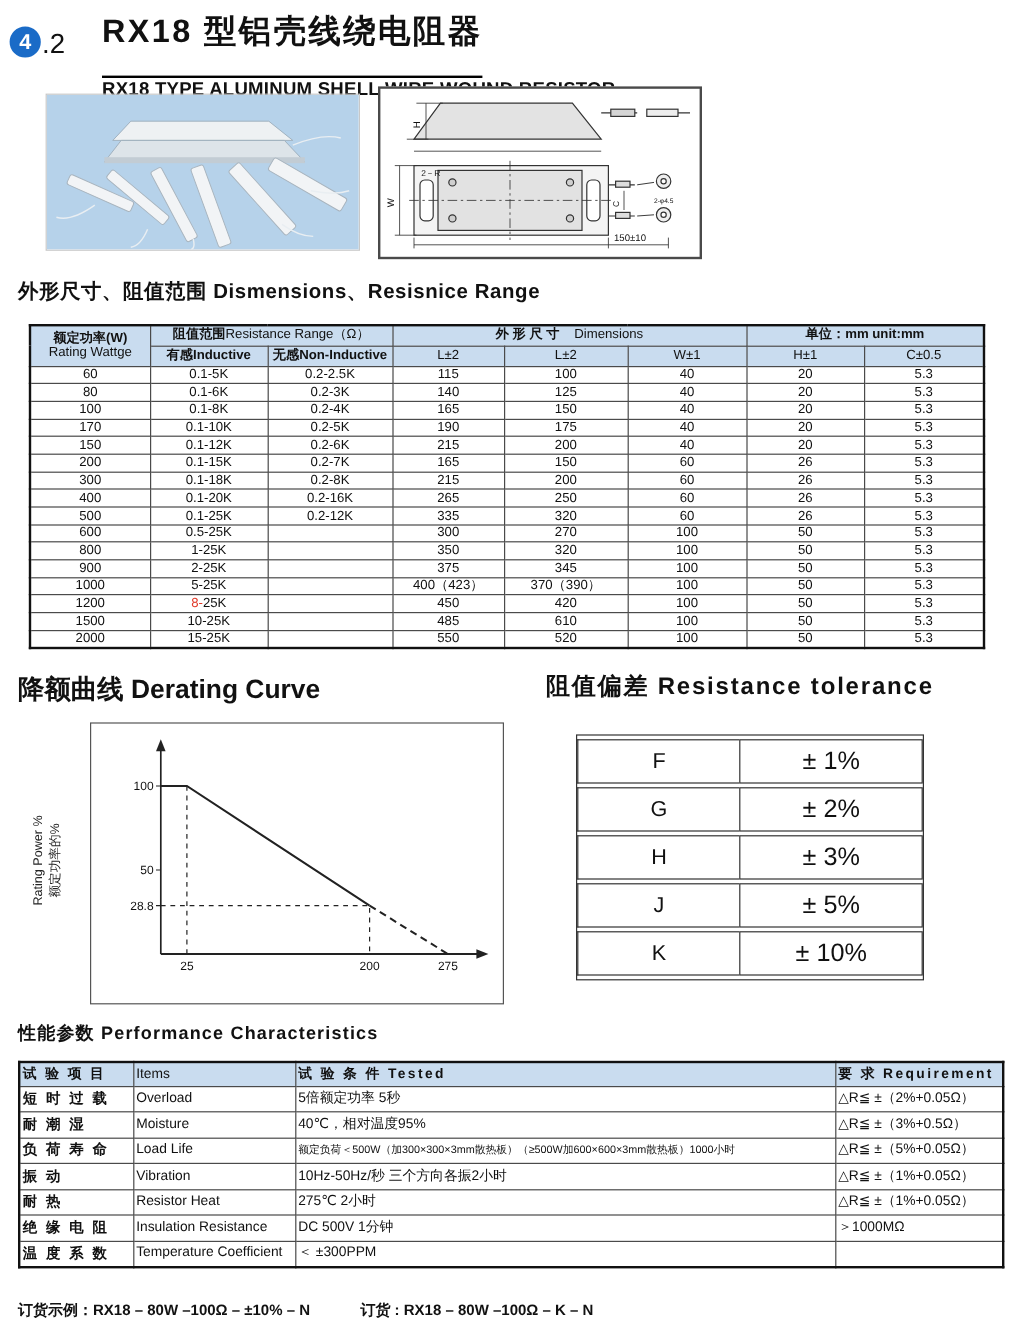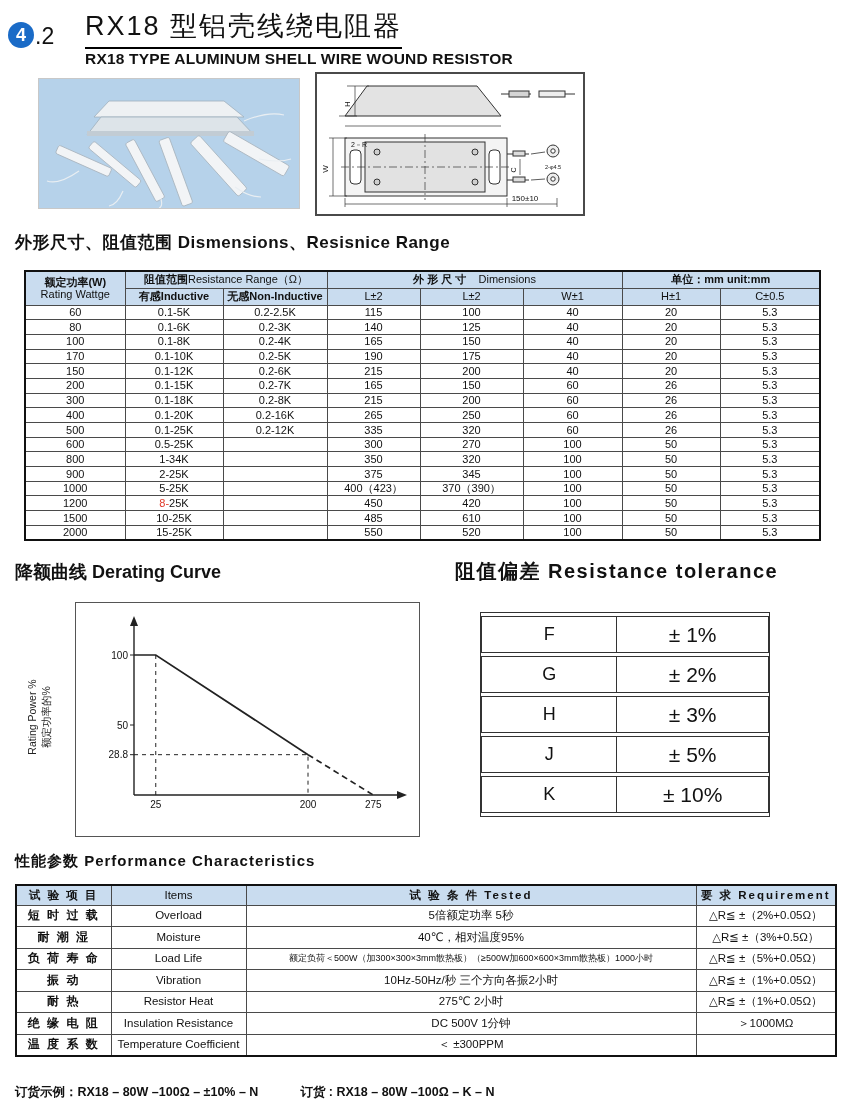--- a/index.html
+++ b/index.html
@@ -6,31 +6,31 @@
   html,body{background:#fff}
   body{width:850px;height:1106px;font-family:"Liberation Sans","DejaVu Sans",sans-serif;color:#111}
   .page{position:relative;width:850px;height:1106px;overflow:hidden;background:#fff}
 
   
   .sec-num{position:absolute;left:8px;top:22px;display:flex;align-items:flex-end}
   .sec-circle{display:inline-block;width:26px;height:26px;border-radius:50%;color:#fff;
     font-weight:bold;font-size:18px;line-height:26px;text-align:center}
   .sec-rest{font-size:23px;line-height:23px;margin-left:1px}
   .title-wrap{position:absolute;left:85px;top:8px}
-  .title-cn{font-size:27px;font-weight:normal;letter-spacing:2px;border-bottom:2.5px solid #000;
-    padding-bottom:3px;display:inline-block}
+  .title-cn{font-size:27px;font-weight:bold;letter-spacing:2px;border-bottom:2.5px solid #000;
+    padding-bottom:19px;display:inline-block}
   .title-en{font-size:15.5px;font-weight:bold;margin-top:1px;letter-spacing:.2px}
 
   
   .photo{position:absolute;left:38px;top:78px;width:262px;height:131px;border:1px solid #c8c8c8}
   .drawing{position:absolute;left:315px;top:72px;width:270px;height:144px;border:2px solid #4a4a4a;background:#fff}
 
   
   .dims-title{position:absolute;left:15px;top:231px;font-size:17px;font-weight:bold;letter-spacing:.5px}
-  .mid-title-left{position:absolute;left:15px;top:560px;font-size:18px;font-weight:bold}
+  .mid-title-left{position:absolute;left:15px;top:560px;font-size:22px;font-weight:bold}
   .mid-title-right{position:absolute;left:455px;top:558px;font-size:20px;font-weight:bold;letter-spacing:1.5px}
   .perf-title{position:absolute;left:15px;top:852px;font-size:15px;font-weight:bold;letter-spacing:1px}
 
   
   .dims-table{position:absolute;left:24px;top:270px;width:795px;border-collapse:collapse;
     table-layout:fixed;border:2px solid #111}
   .dims-table th,.dims-table td{border:1px solid #4a4a4a;text-align:center;vertical-align:middle;
     font-size:11px;padding:0;line-height:1.15}
   .dims-table thead th{background:#c9dcef;font-weight:normal;height:17px}
   .dims-table thead .cn{font-weight:bold}
@@ -45,21 +45,21 @@
   
   .tol-wrap{position:absolute;left:480px;top:612px;width:290px;border:1px solid #333;background:#fff}
   .tol-table{width:100%;border-collapse:separate;border-spacing:0 3px}
   .tol-table td{height:37px;text-align:center;vertical-align:middle}
   .tol-code{border:1px solid #333;border-right:none;width:47%;font-size:18px}
   .tol-val{border:1px solid #333;font-size:21px}
 
   
   .perf-table{position:absolute;left:15px;top:884px;width:820px;border-collapse:collapse;
     table-layout:fixed;border:2px solid #111}
-  .perf-table th,.perf-table td{border:1px solid #4a4a4a;text-align:center;vertical-align:middle;
+  .perf-table th,.perf-table td{border:1px solid #4a4a4a;text-align:left;vertical-align:middle;
     font-size:11.5px;padding:0 2px;line-height:1.1}
   .perf-table thead th{background:#c9dcef;height:20px;font-weight:normal}
   .perf-table thead .cn{font-weight:bold;letter-spacing:2px}
   .perf-table tbody td{height:21.5px}
   .perf-table td.perf-cn{font-weight:bold;letter-spacing:2px;font-size:12px}
   .perf-table td.small{font-size:9px;letter-spacing:0}
 
   .order-footer{position:absolute;left:15px;top:1084px;font-size:12.5px;font-weight:bold}
   .order-footer span{margin-right:42px}
 </style>
@@ -294,21 +294,21 @@
           <td>0.5-25K</td>
           <td></td>
           <td>300</td>
           <td>270</td>
           <td>100</td>
           <td>50</td>
           <td>5.3</td>
         </tr>
         <tr>
           <td>800</td>
-          <td>1-34K</td>
+          <td>1-25K</td>
           <td></td>
           <td>350</td>
           <td>320</td>
           <td>100</td>
           <td>50</td>
           <td>5.3</td>
         </tr>
         <tr>
           <td>900</td>
           <td>2-25K</td>

